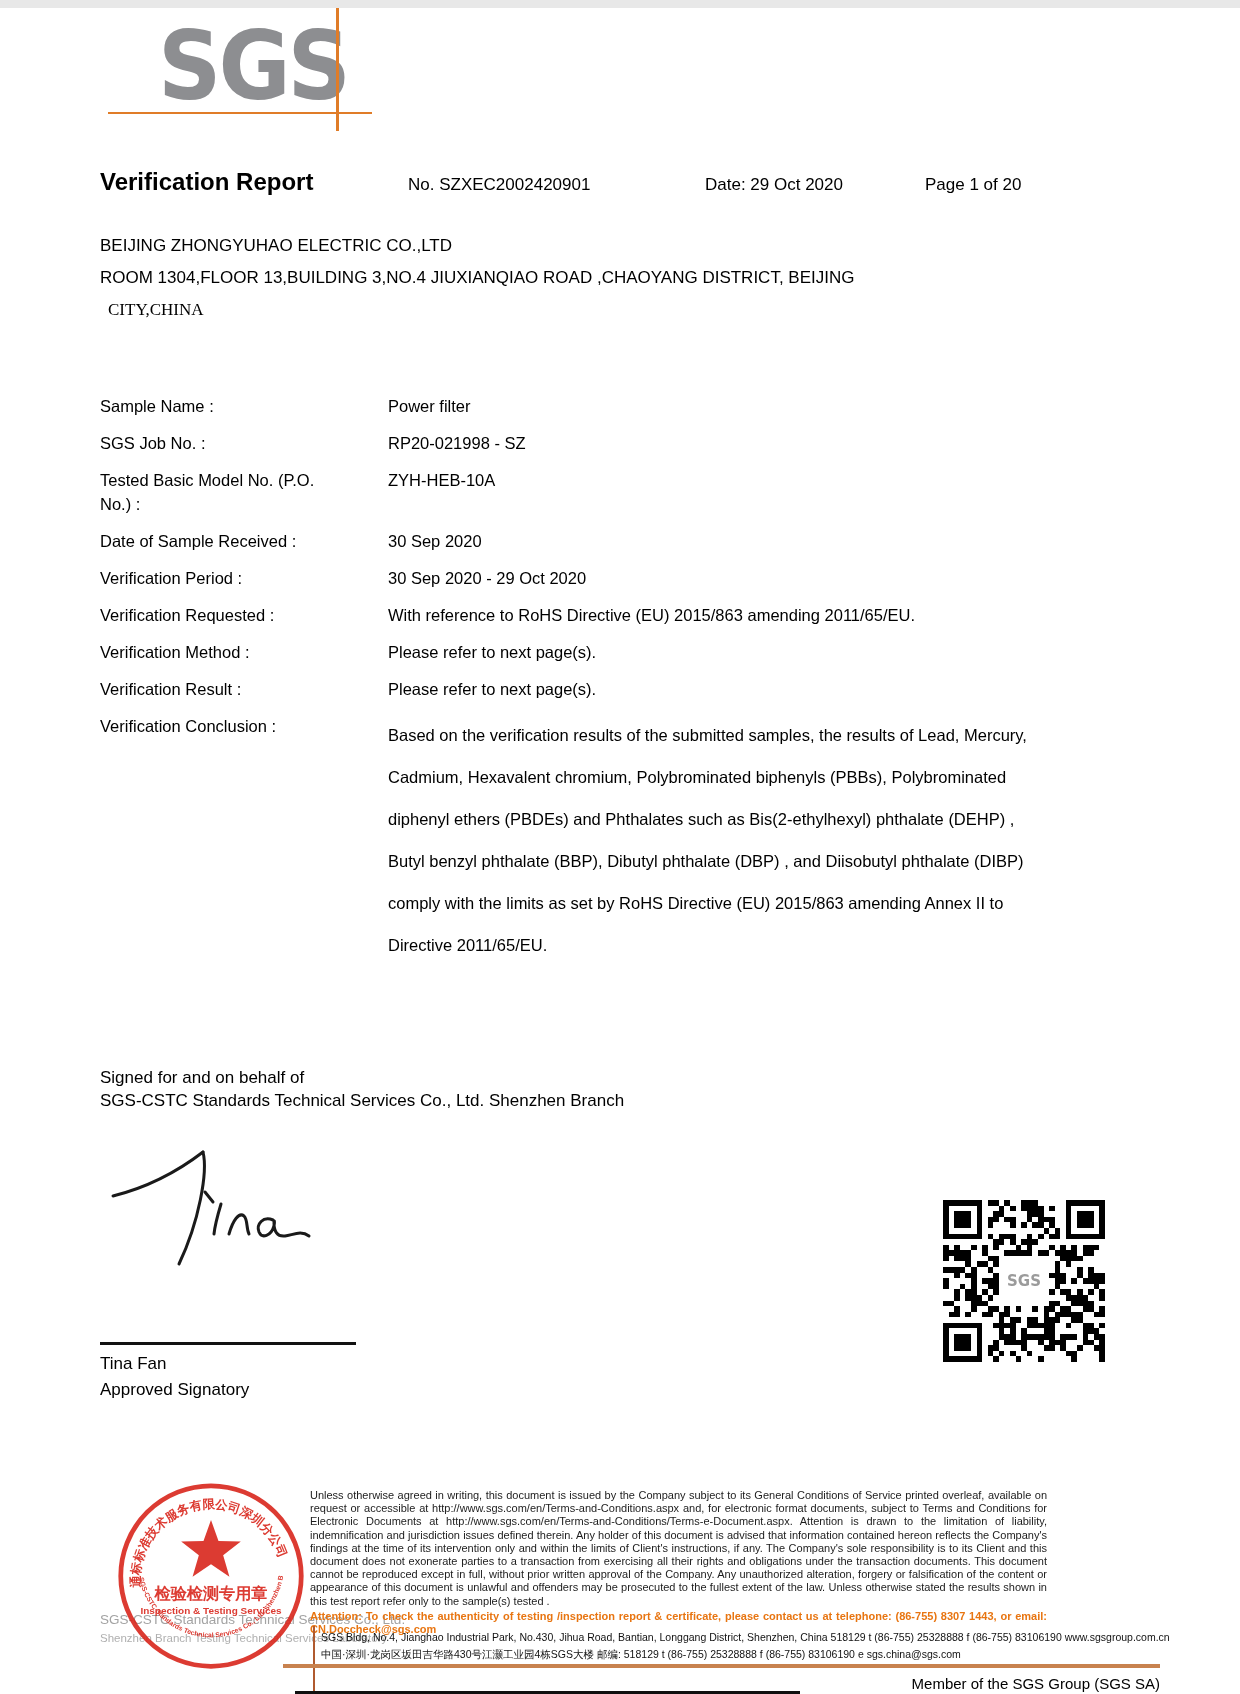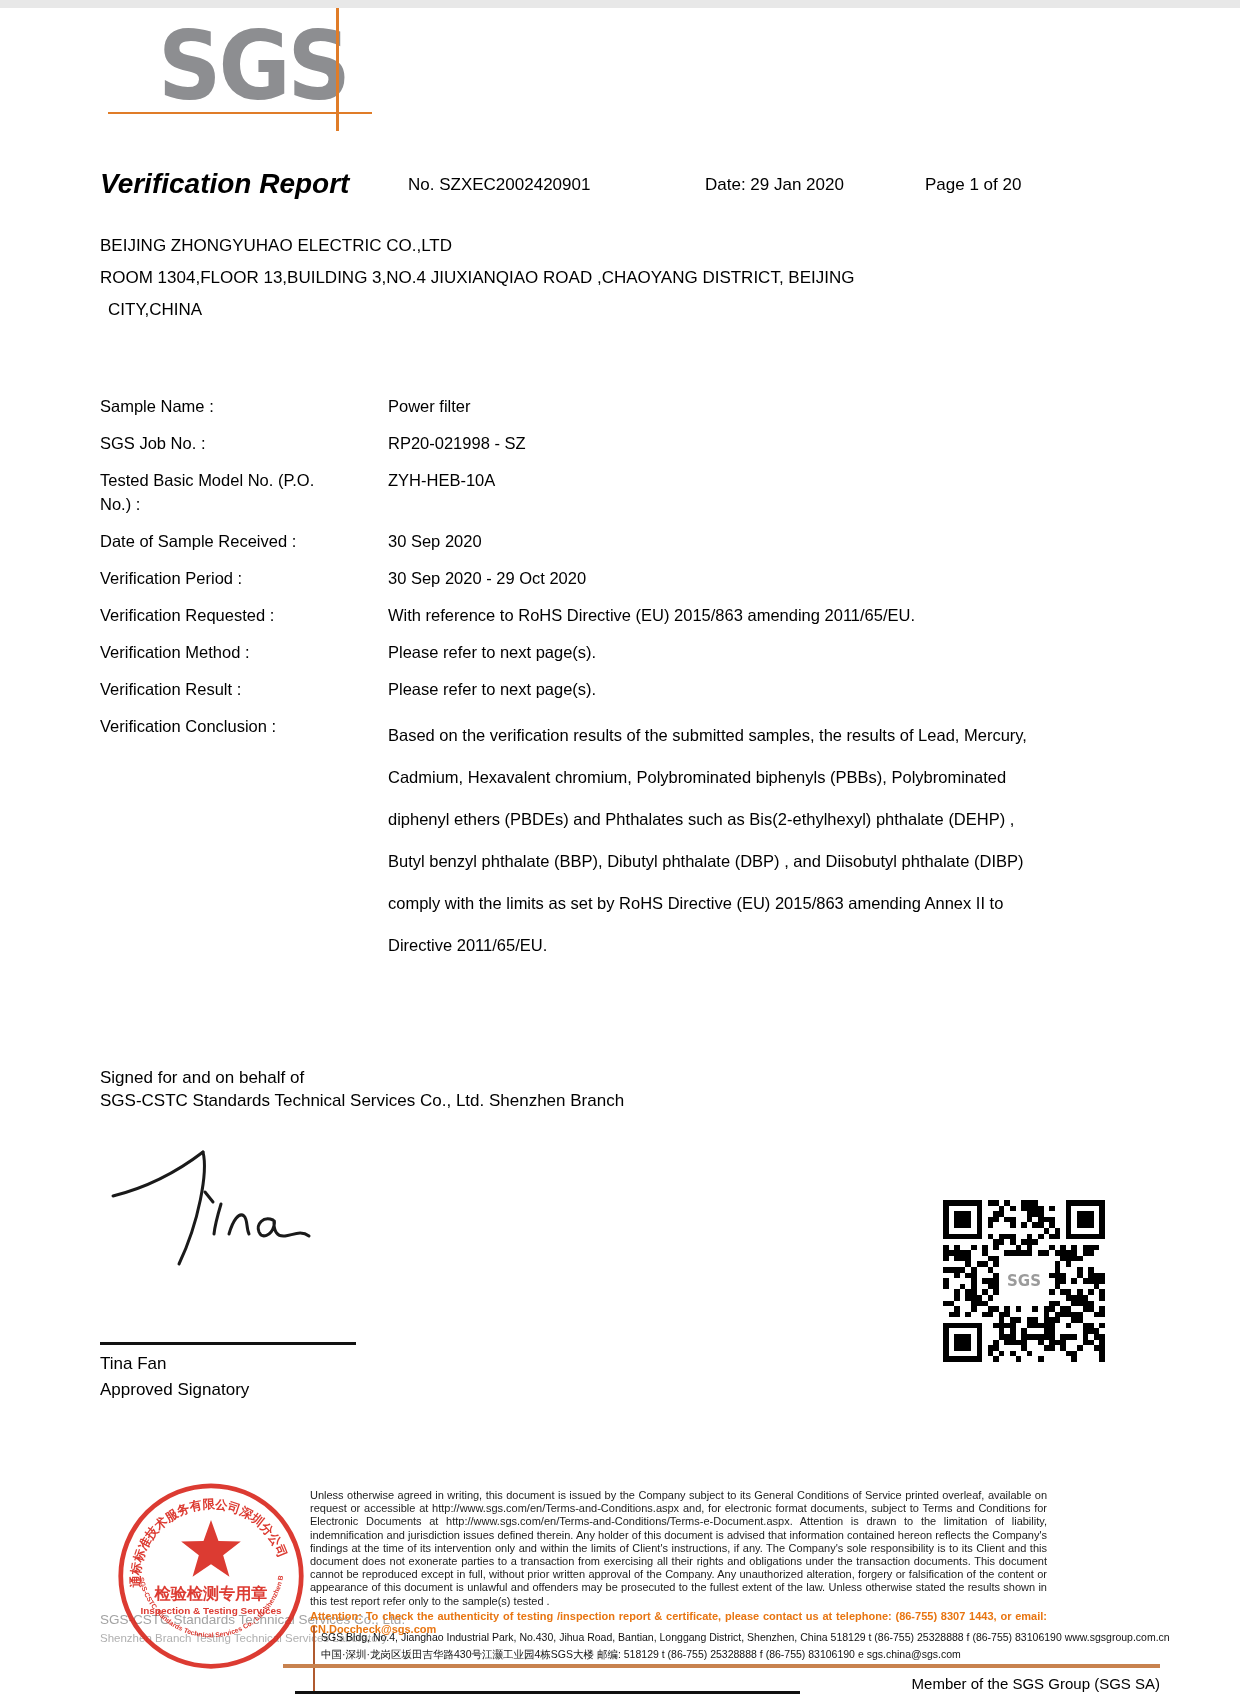--- a/index.html
+++ b/index.html
@@ -12,28 +12,28 @@
   .abs { position:absolute; }
 
   
   .logo-text { left:158px; top:2px; font-family:"DejaVu Sans", sans-serif;
     font-weight:bold; font-size:88px; letter-spacing:-3px; color:#8d8e91;
     transform:scaleY(1.08); transform-origin:top left; }
   .logo-vline { left:336px; top:0; width:3px; height:123px; background:#e07c28; }
   .logo-hline { left:108px; top:104px; width:264px; height:2px; background:#e07c28; }
 
   
-  .doc-title { left:100px; top:160px; font-size:28px; font-weight:bold;font-style:italic; }
+  .doc-title { left:100px; top:160px; font-size:24px; font-weight:bold; }
   .hdr-no   { left:408px; top:167px; font-size:17px; }
   .hdr-date { left:705px; top:167px; font-size:17px; }
   .hdr-page { left:925px; top:167px; font-size:17px; }
 
   
   .client { left:100px; top:222px; width:900px; font-size:17px; line-height:32px; }
-  .client .addr2 { padding-left:8px; }
+  .client .addr2 { padding-left:8px;font-family:Liberation Serif, serif; }
 
   
   .details { left:100px; top:386px; width:950px; font-size:16.5px; }
   .drow { display:flex; margin-bottom:13px; }
   .dlabel { width:288px; padding-right:38px; flex-shrink:0; line-height:24px; }
   .dvalue { flex:1; line-height:24px; }
   .dvalue.para { line-height:42px; }
 
   
   .signed { left:100px; top:1058px; width:800px; font-size:17px; line-height:23px; }
@@ -71,21 +71,21 @@
 <body>
 
 <div class="page">
 
   <div class="abs logo-text">SGS</div>
   <div class="abs logo-vline"></div>
   <div class="abs logo-hline"></div>
 
   <div class="abs doc-title">Verification Report</div>
   <div class="abs hdr-no">No. SZXEC2002420901</div>
-  <div class="abs hdr-date">Date: 29 Jan 2020</div>
+  <div class="abs hdr-date">Date: 29 Oct 2020</div>
   <div class="abs hdr-page">Page 1 of 20</div>
 
   <div class="abs client">
     <div>BEIJING ZHONGYUHAO ELECTRIC CO.,LTD</div>
     <div>ROOM 1304,FLOOR 13,BUILDING 3,NO.4 JIUXIANQIAO ROAD ,CHAOYANG DISTRICT, BEIJING</div>
     <div class="addr2">CITY,CHINA</div>
   </div>
 
   <div class="abs details">
     <div class="drow">

